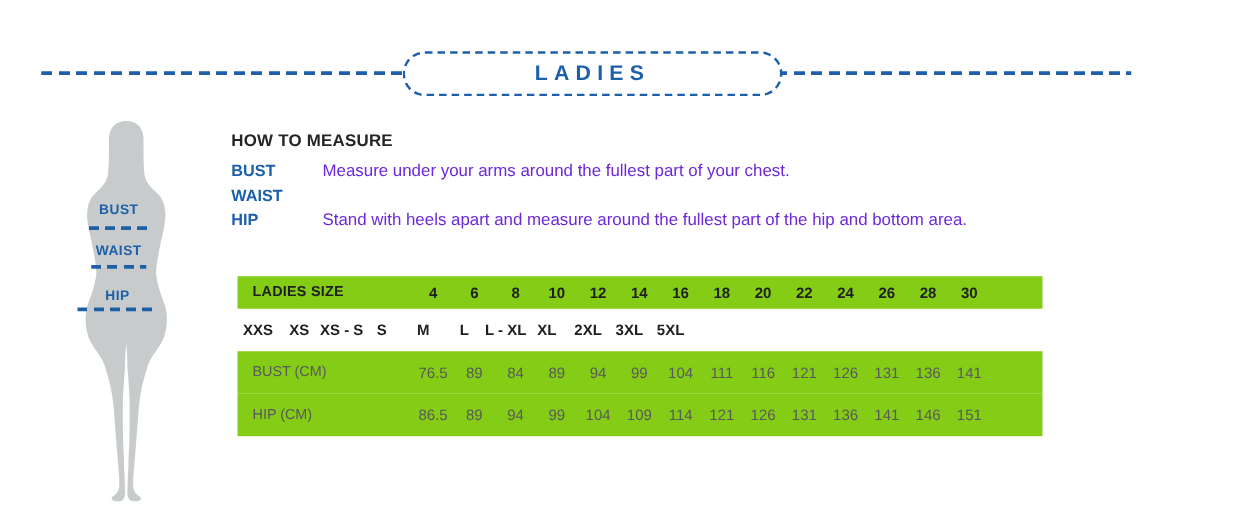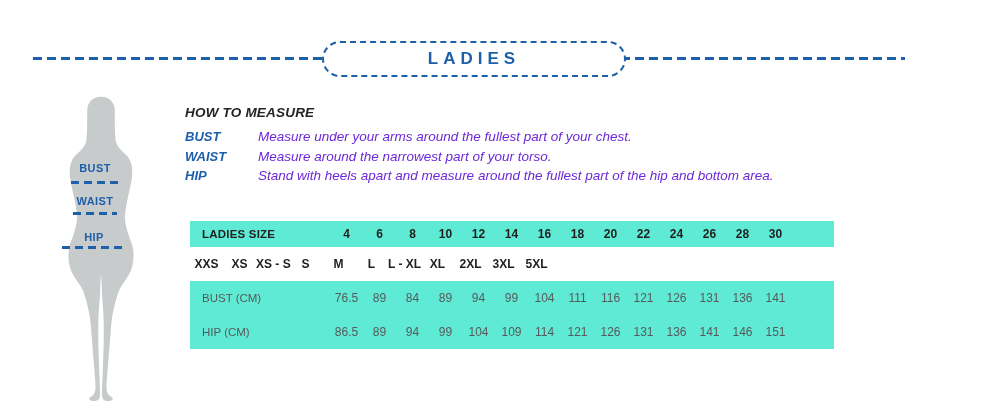--- a/index.html
+++ b/index.html
@@ -35,34 +35,34 @@
     background:repeating-linear-gradient(90deg,#1d5fa9 0 8px,transparent 8px 13px);
   }
   .lbl-bust{left:70px;top:162px;width:50px;}
   .dash-bust{left:71px;top:181px;width:50px;}
   .lbl-waist{left:67px;top:195px;width:56px;}
   .dash-waist{left:73px;top:212px;width:44px;}
   .lbl-hip{left:70px;top:231px;width:48px;}
   .dash-hip{left:62px;top:246px;width:62px;}
 
   
-  .htm{left:185px;top:105px;width:720px;font-style:italic;}
+  .htm{left:185px;top:105px;width:720px;}
   .htm-title{
     font-size:13.5px;font-weight:bold;color:#242424;letter-spacing:.2px;
     margin:0 0 7px 0;
   }
   .htm-row{display:flex;line-height:19.5px;}
   .htm-term{width:73px;flex:0 0 73px;color:#1d5fa9;font-weight:bold;font-size:13px;}
   .htm-desc{color:#6d28d9;font-size:13.5px;}
 
   
   .size-table{left:190px;top:221px;width:644px;}
   .t-row{display:flex;align-items:center;height:34px;}
   .t-row.first{height:26px;}
-  .t-row.stripe{background:#5eead4;}
+  .t-row.stripe{background:#84cc16;}
   .t-label{
     width:140px;flex:0 0 140px;padding-left:12px;box-sizing:border-box;
     font-size:11.5px;color:#58595b;white-space:nowrap;
   }
   .t-cell{
     width:33px;flex:0 0 33px;text-align:center;font-size:12px;
     color:#58595b;white-space:nowrap;
   }
   .t-row.hdr .t-label{font-weight:bold;color:#1f1f1f;letter-spacing:.2px;}
   .t-row.hdr .t-cell{font-weight:bold;color:#1f1f1f;}
@@ -128,21 +128,20 @@
 <div class="abs fig-dash dash-hip"></div>
 
 <div class="abs htm">
   <div class="htm-title">HOW TO MEASURE</div>
   <div class="htm-row">
     <div class="htm-term">BUST</div>
     <div class="htm-desc">Measure under your arms around the fullest part of your chest.</div>
   </div>
   <div class="htm-row">
     <div class="htm-term">WAIST</div>
-    <div class="htm-desc">Measure around the narrowest part of your torso.</div>
   </div>
   <div class="htm-row">
     <div class="htm-term">HIP</div>
     <div class="htm-desc">Stand with heels apart and measure around the fullest part of the hip and bottom area.</div>
   </div>
 </div>
 
 <div class="abs size-table">
     <div class="t-row first stripe hdr">
       <div class="t-label">LADIES SIZE</div>

